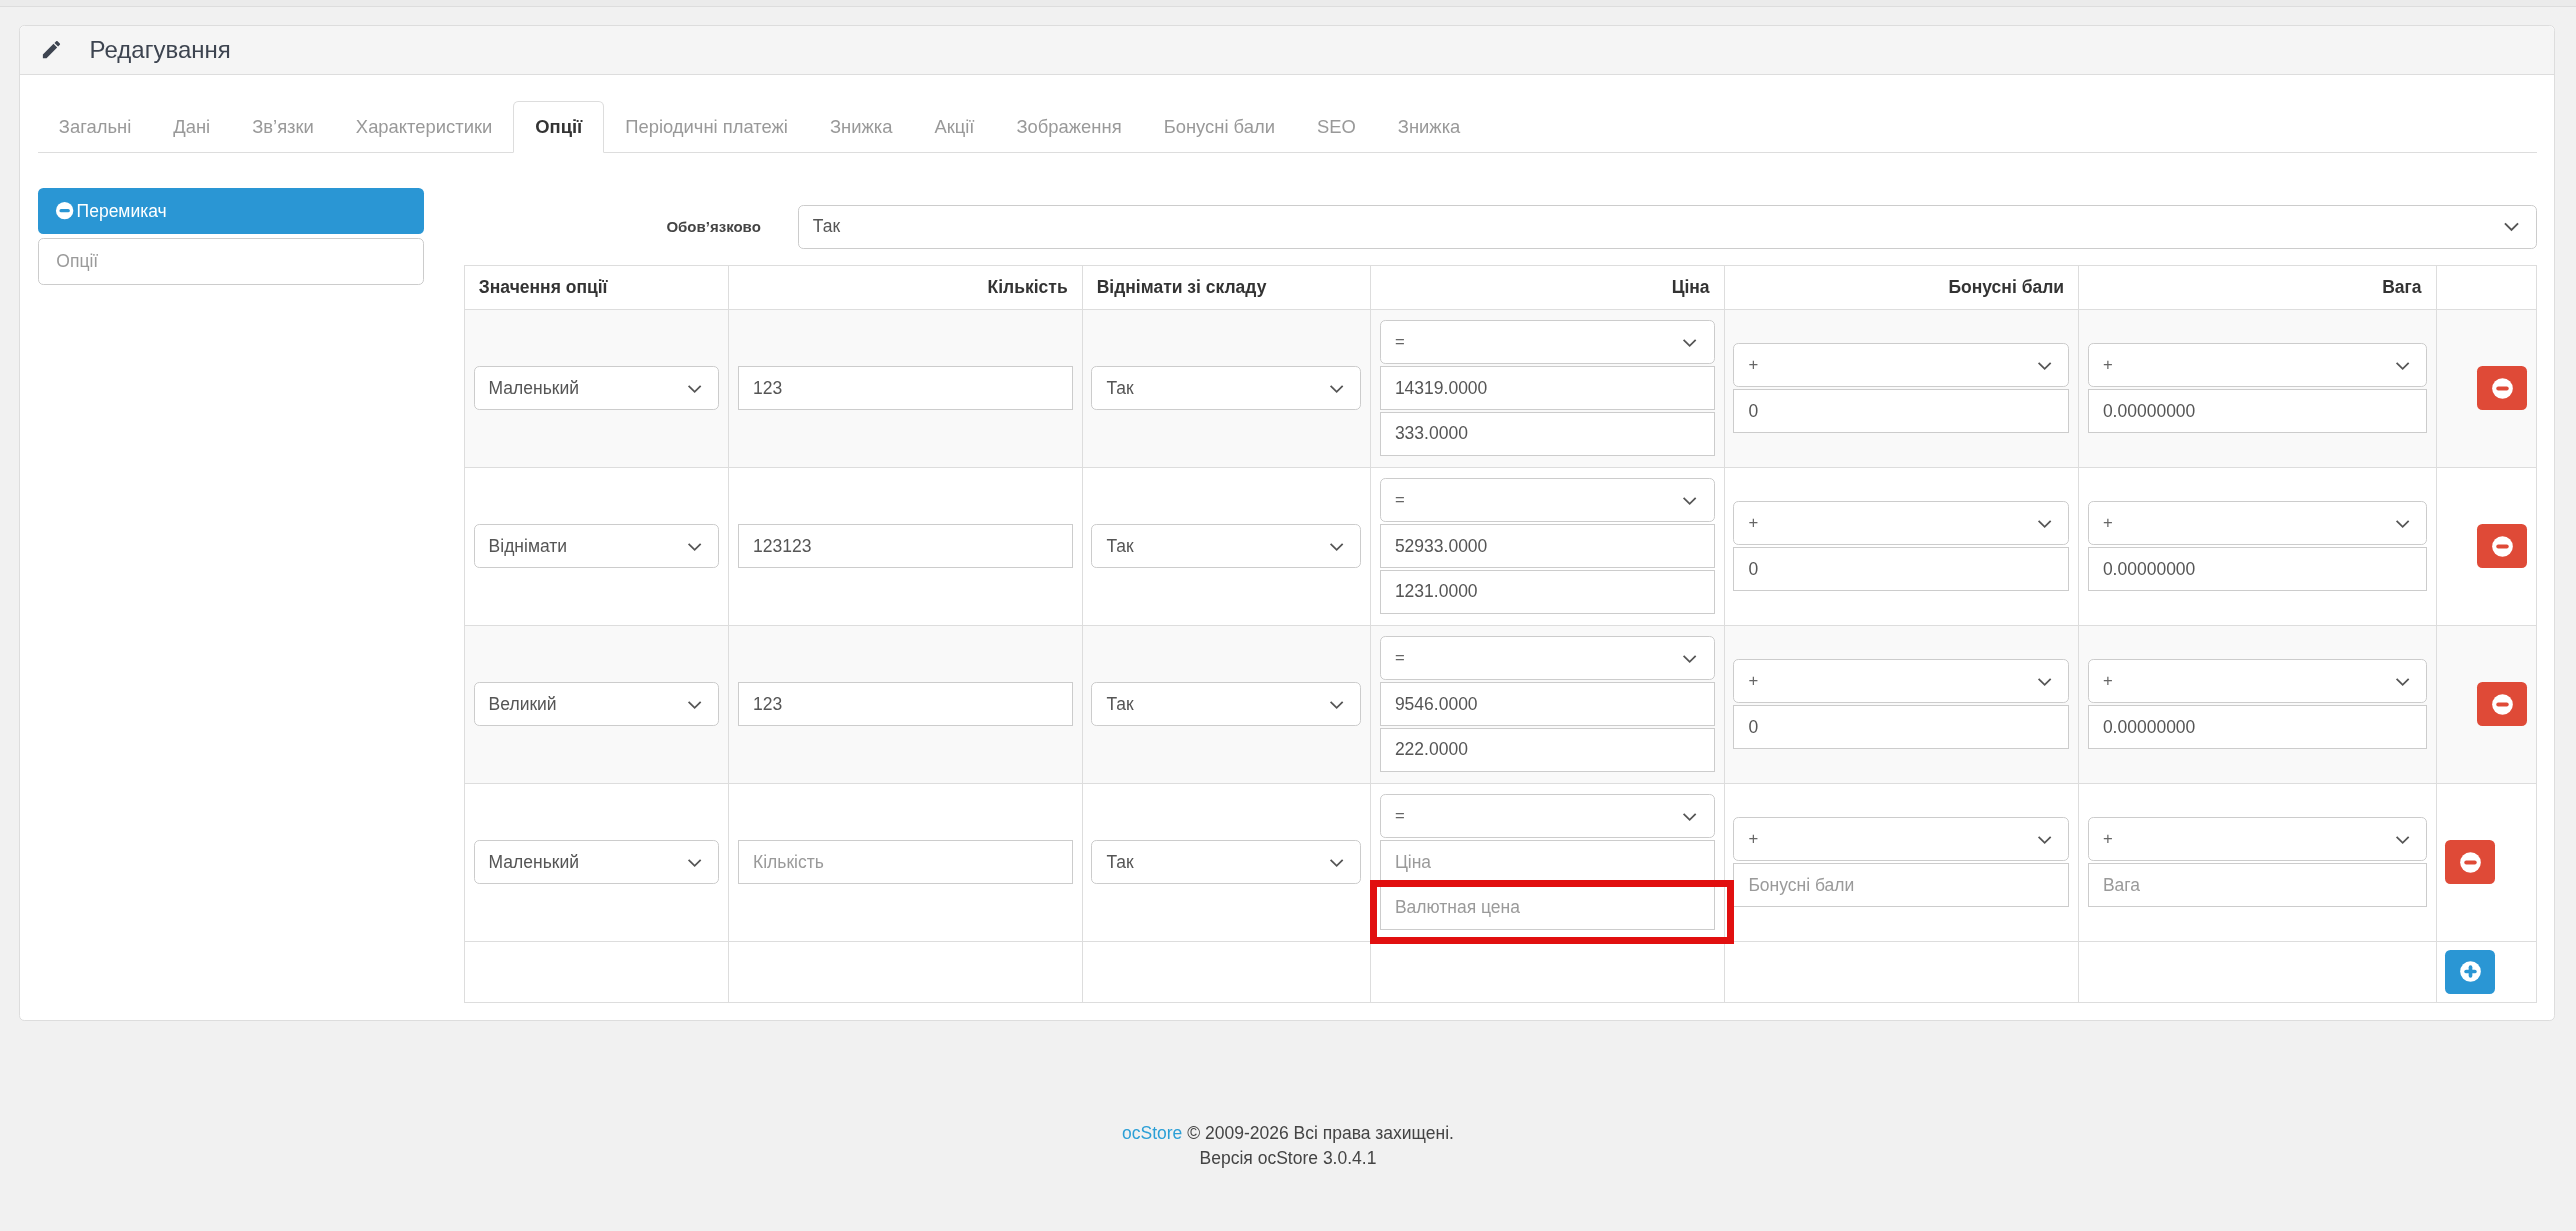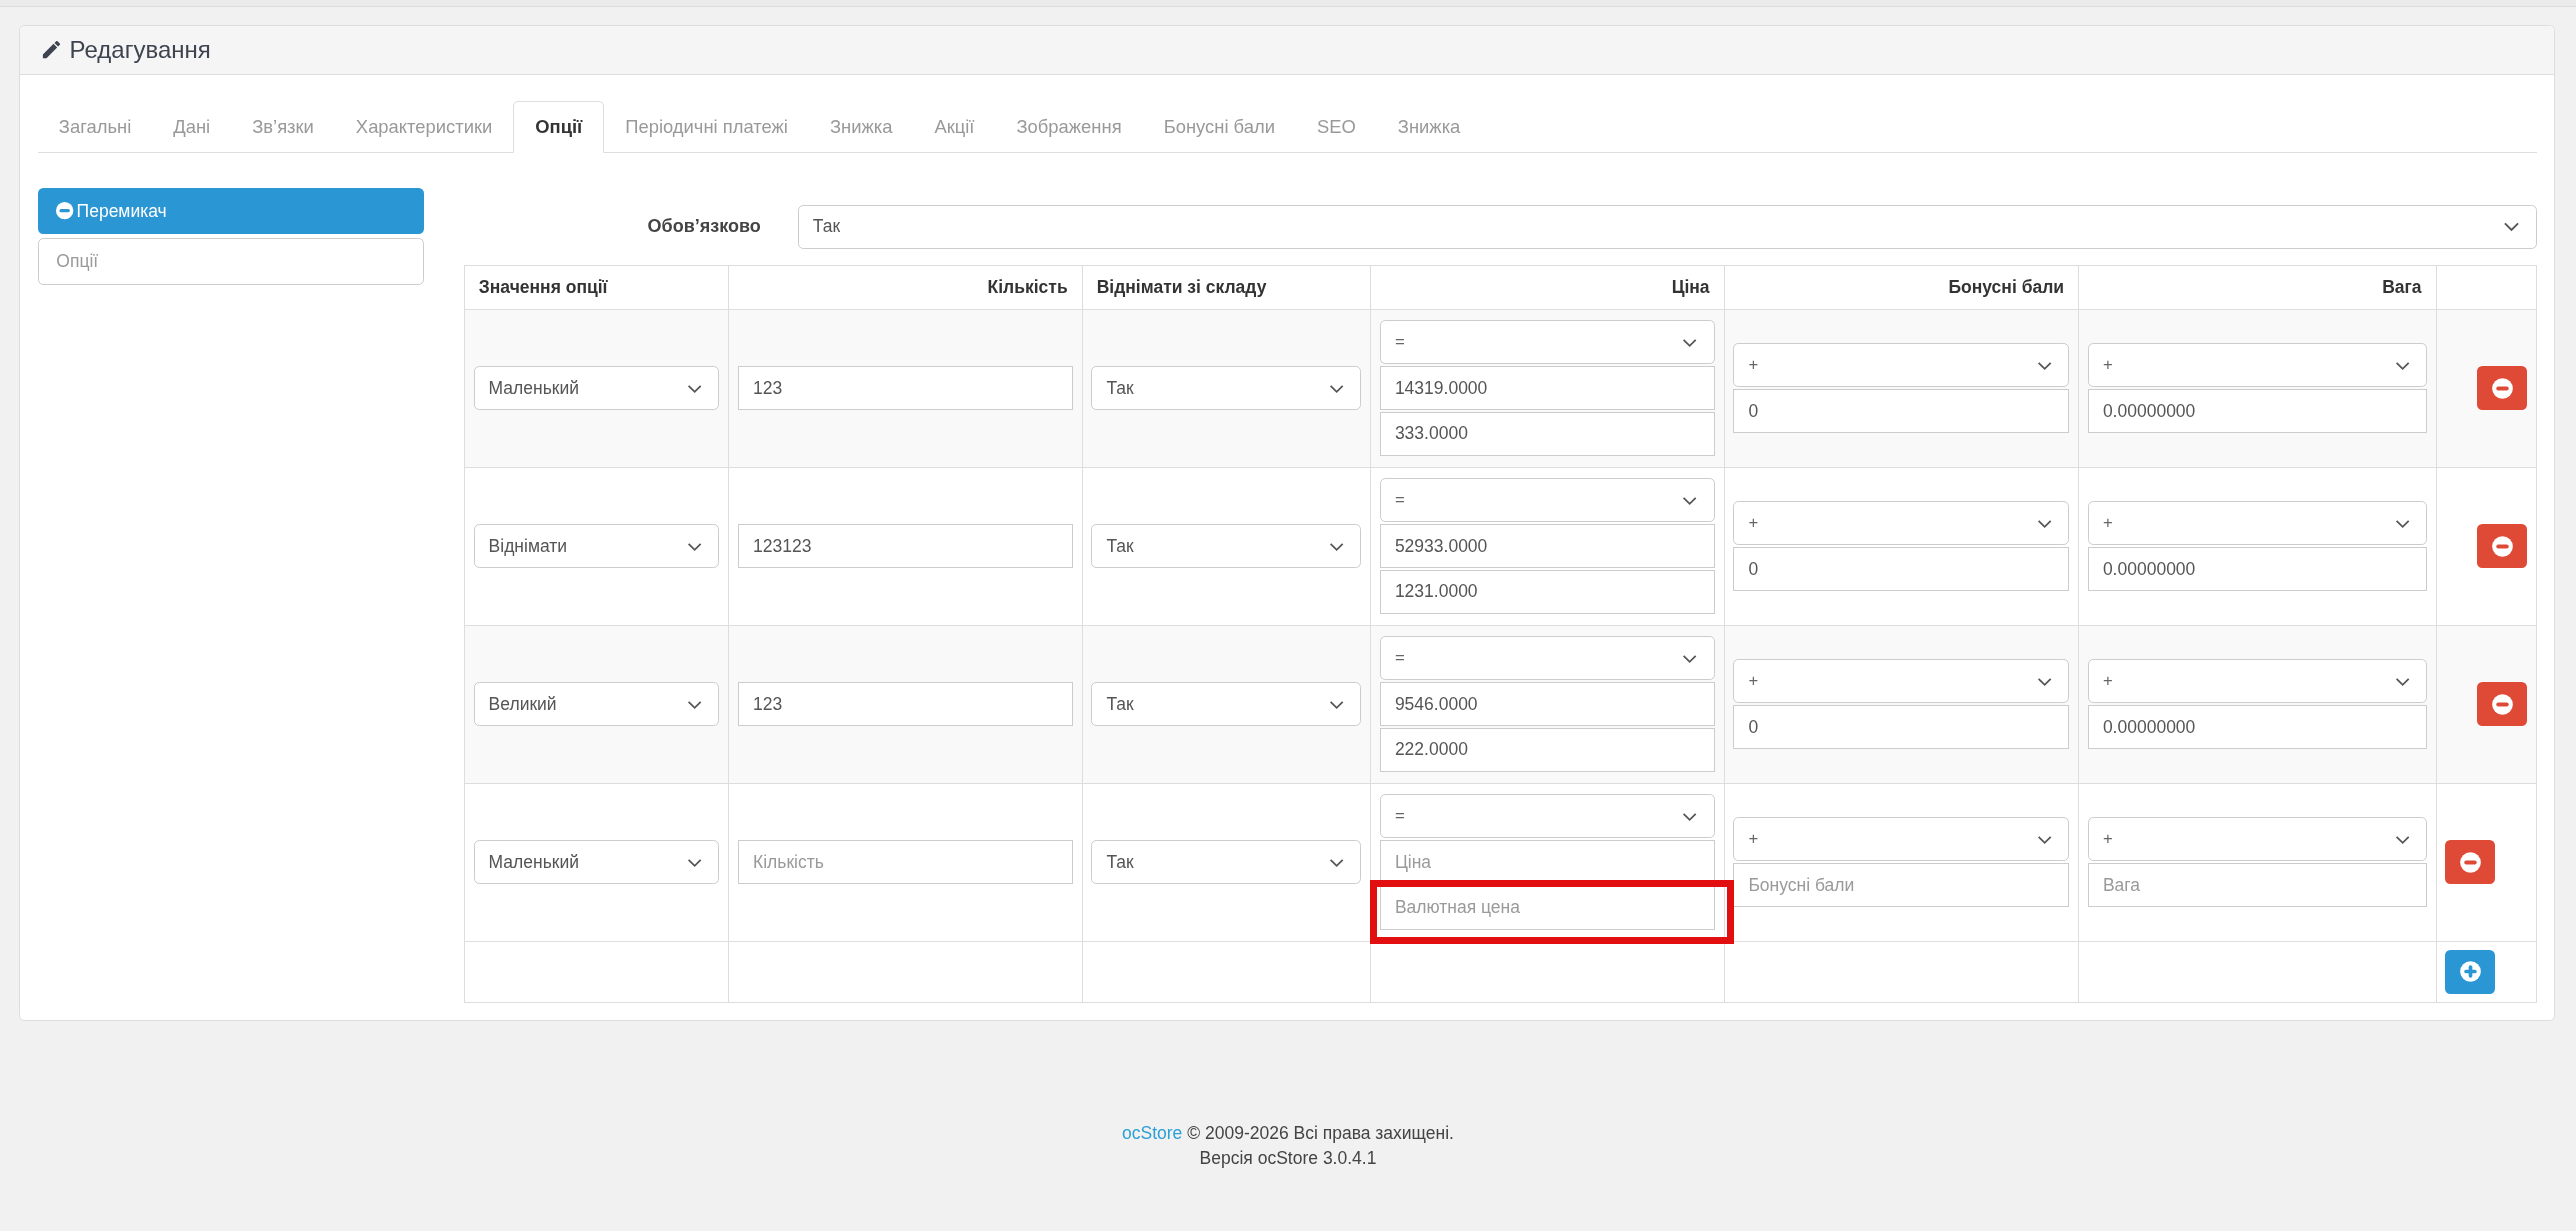--- a/index.html
+++ b/index.html
@@ -14,21 +14,21 @@
 
   
   .panel {
     position:absolute; left:19.3px; top:24.6px; width:2536px;
     background:#fff; border:0.9px solid #ddd; border-radius:5.3px;
     box-sizing:border-box;
   }
   .panel-heading {
     height:48px; background:#f5f5f5; border-bottom:0.9px solid #ddd;
     border-radius:5.3px 5.3px 0 0;
-    display:flex; align-items:center; gap:7px; padding:0 19.3px;
+    display:flex; align-items:center; gap:27px; padding:0 19.3px;
     font-size:24px; color:#3d4450;
   }
   .panel-body { padding:17.5px; }
 
   
   .nav-tabs {
     display:flex; align-items:flex-end;
     border-bottom:0.9px solid #ddd; margin-top:8.8px;
   }
   .tab {
@@ -50,21 +50,21 @@
   }
   .opt-add-input {
     margin-top:3.5px; width:100%; height:47px; box-sizing:border-box;
     border:0.9px solid #ccc; border-radius:5.3px; padding:0 17.5px;
     font-size:17.5px; color:#555; background:#fff;
   }
   input::placeholder { color:#9a9a9a; opacity:1; }
 
   .main { flex:1; margin-left:40px; min-width:0; }
   .req-row { display:flex; align-items:center; margin-top:16.7px; }
-  .req-label { width:297px; flex:none; text-align:right; font-weight:bold; font-size:18px; color:#444; }
+  .req-label { width:297px; flex:none; text-align:right; font-weight:bold; font-size:15px; color:#444; }
   .req-select { margin-left:37px; flex:1; height:49px; }
 
   
   .sel {
     background:#fff; border:0.9px solid #ccc; border-radius:5.3px;
     display:flex; align-items:center; justify-content:space-between;
     padding:16px 14px; height:44px; color:#555; font-size:17.5px;
     box-sizing:border-box; cursor:pointer; width:100%;
   }
   .sel .op { font-size:16.7px; color:#666; }

